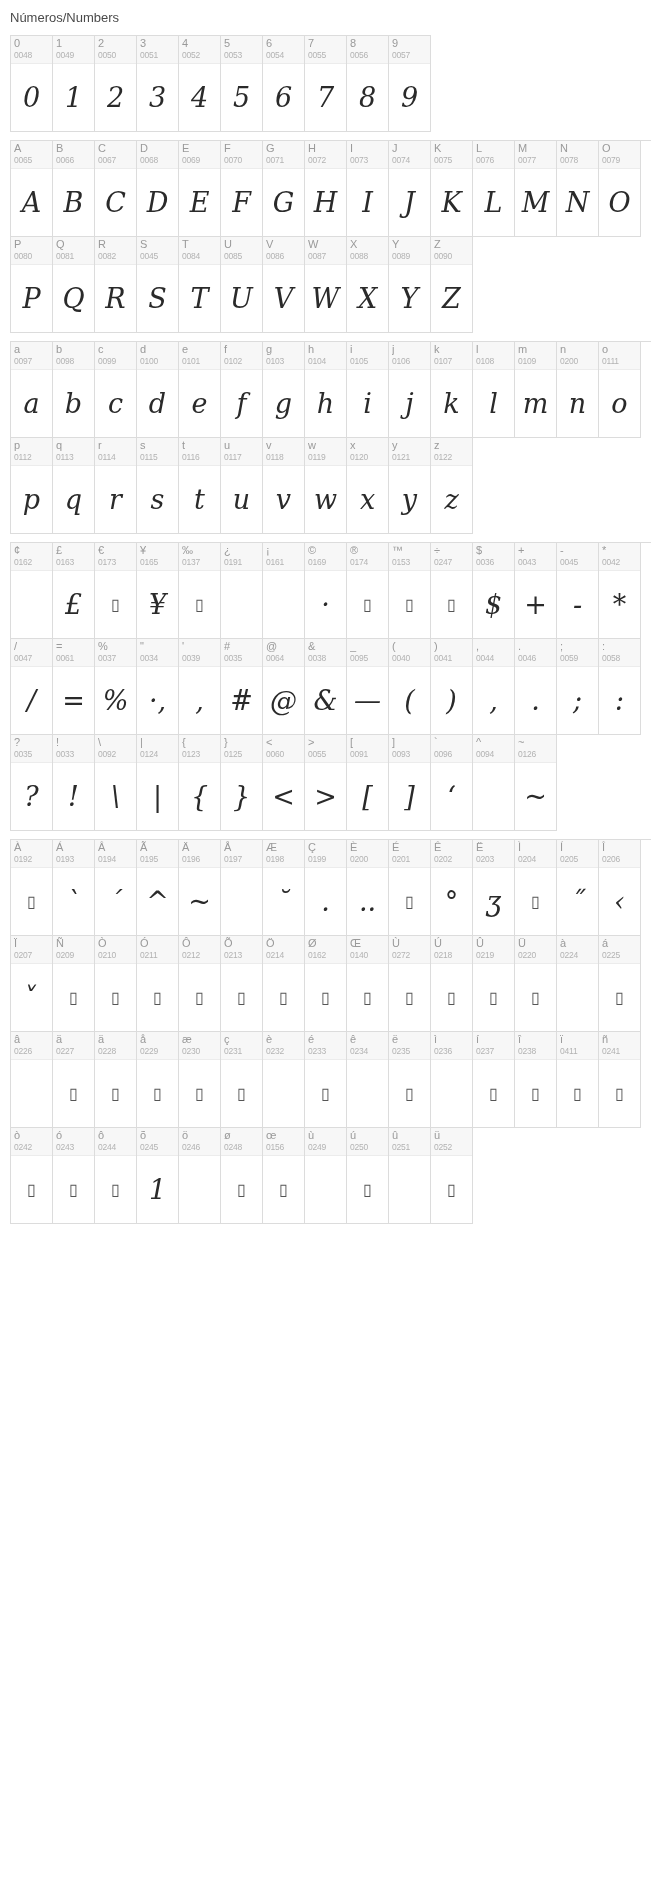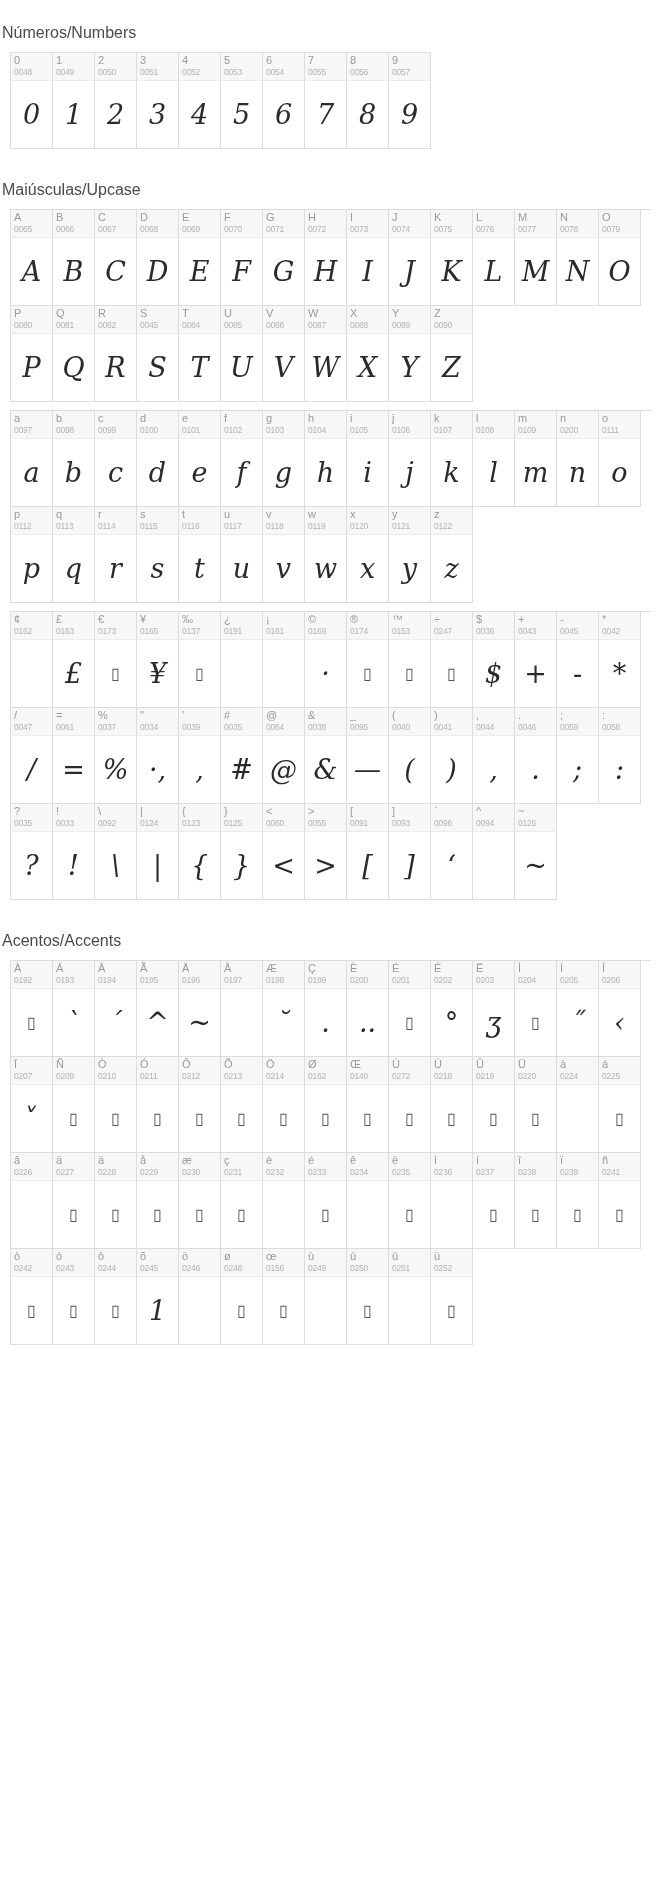--- a/index.html
+++ b/index.html
@@ -14,25 +14,25 @@
   }
   .page {
     width: 661px;
     padding: 0 0 20px 0;
     box-sizing: border-box;
   }
   .section {
     margin: 0 0 8px 0;
   }
   .section-title {
-    font-size: 16px;
+    font-size: 13px;
     color: #4a4a4a;
     font-weight: normal;
-    margin: 0 0 10px 2px;
-    padding-top: 24px;
+    margin: 0 0 10px 10px;
+    padding-top: 10px;
   }
   .glyph-grid {
     display: flex;
     flex-wrap: wrap;
     margin-left: 10px;
     border-left: 1px solid #dcdcdc;
     border-top: 1px solid #dcdcdc;
     width: max-content;
     max-width: 641px;
     box-sizing: border-box;
@@ -168,21 +168,20 @@
           <div class="head">
             <span class="ch">9</span>
             <span class="code">0057</span>
           </div>
           <div class="sample">9</div>
         </div>
       </div>
   </div>
 
   <div class="section">
-    <div class="section-title">Maiúsculas/Upcase</div>
     <div class="glyph-grid">
         <div class="cell">
           <div class="head">
             <span class="ch">A</span>
             <span class="code">0065</span>
           </div>
           <div class="sample">A</div>
         </div>
         <div class="cell">
           <div class="head">
@@ -849,21 +848,20 @@
           <div class="head">
             <span class="ch">~</span>
             <span class="code">0126</span>
           </div>
           <div class="sample">~</div>
         </div>
       </div>
   </div>
 
   <div class="section">
-    <div class="section-title">Acentos/Accents</div>
     <div class="glyph-grid">
         <div class="cell">
           <div class="head">
             <span class="ch">À</span>
             <span class="code">0192</span>
           </div>
           <div class="sample missing">▯</div>
         </div>
         <div class="cell">
           <div class="head">
@@ -1155,21 +1153,21 @@
         <div class="cell">
           <div class="head">
             <span class="ch">î</span>
             <span class="code">0238</span>
           </div>
           <div class="sample missing">▯</div>
         </div>
         <div class="cell">
           <div class="head">
             <span class="ch">ï</span>
-            <span class="code">0239</span>
+            <span class="code">0411</span>
           </div>
           <div class="sample missing">▯</div>
         </div>
         <div class="cell">
           <div class="head">
             <span class="ch">ñ</span>
             <span class="code">0241</span>
           </div>
           <div class="sample missing">▯</div>
         </div>

